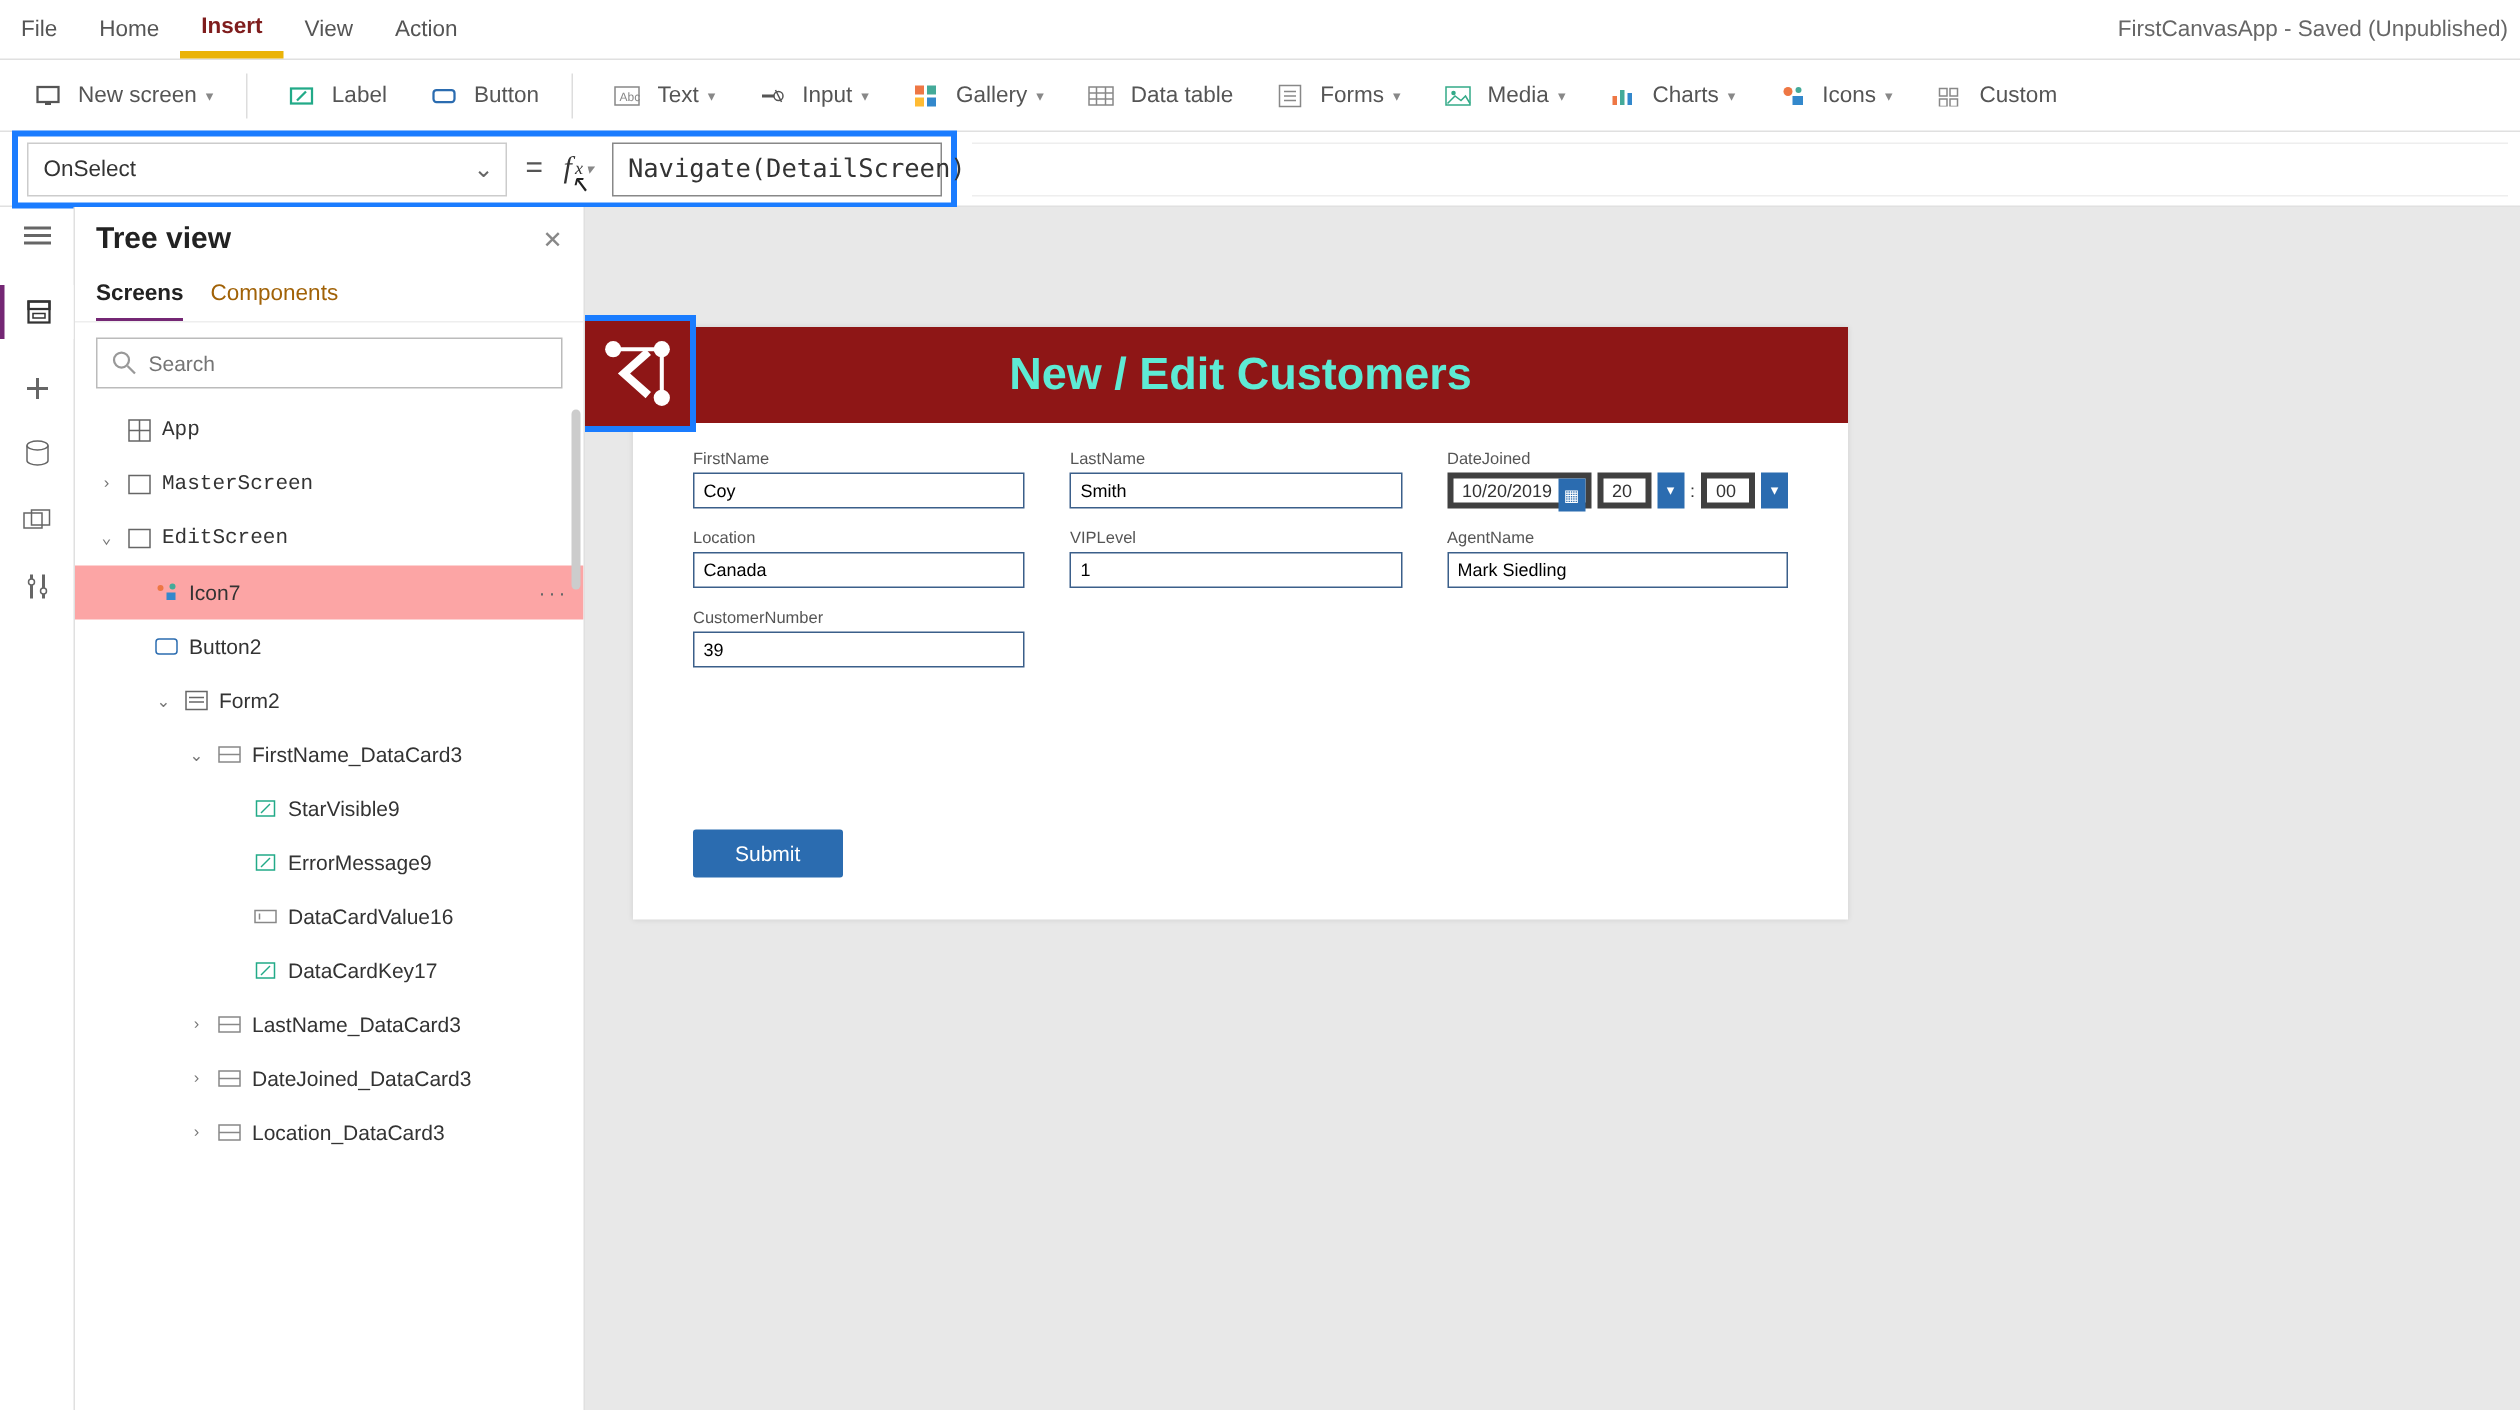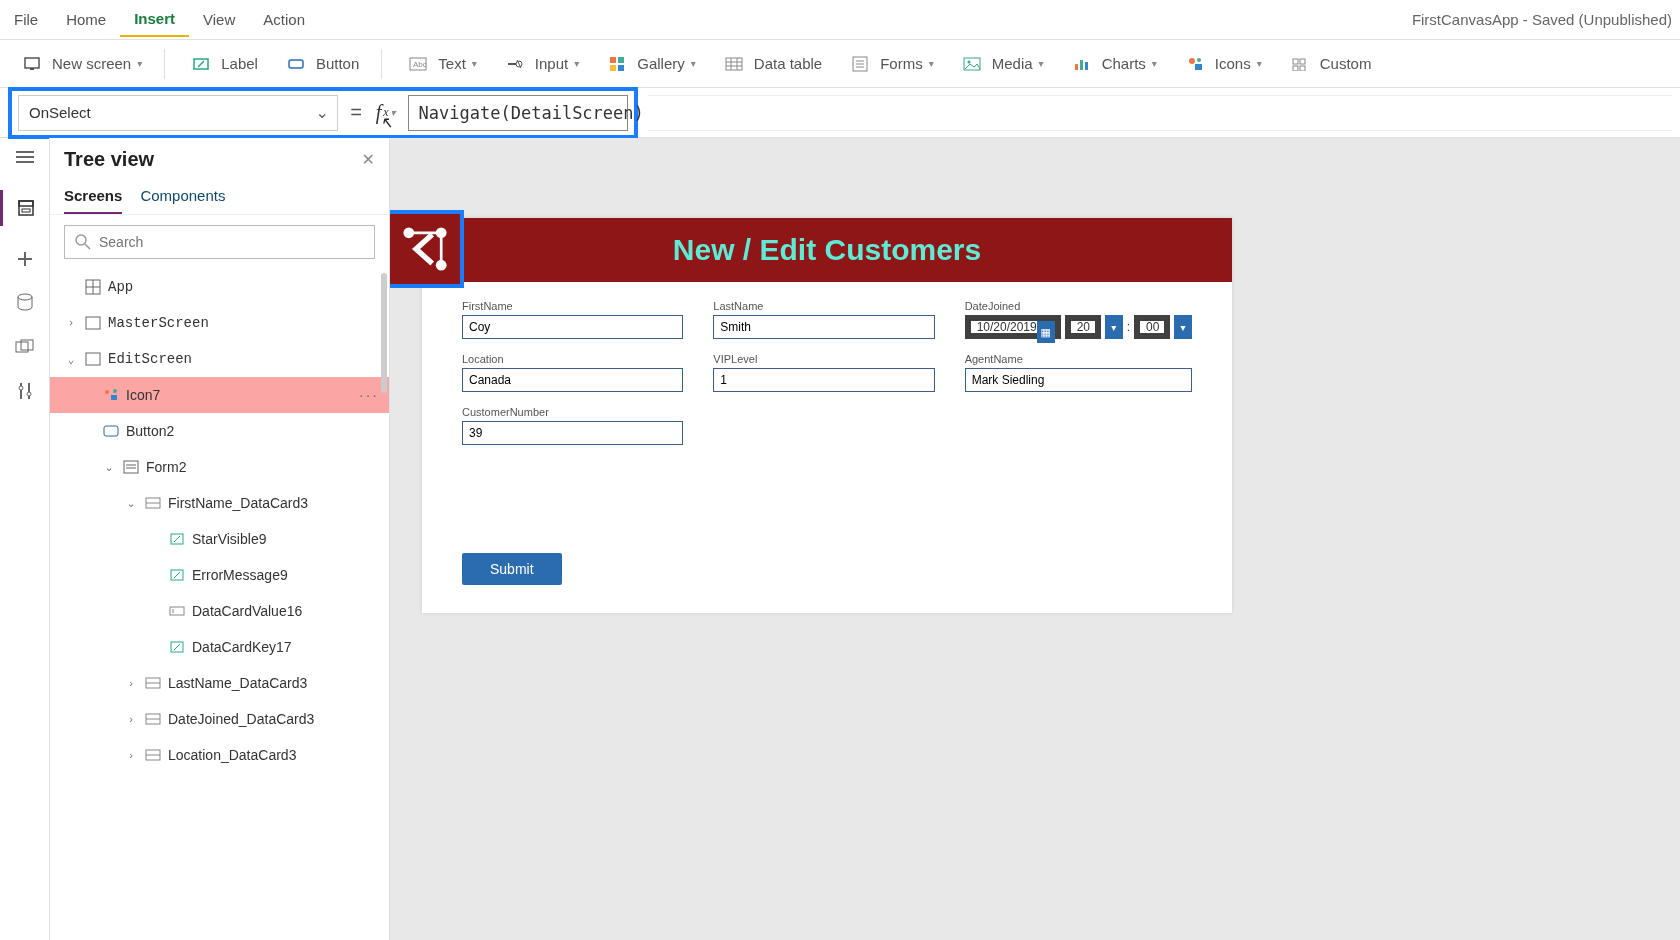--- a/index.html
+++ b/index.html
@@ -1,21 +1,21 @@
 <!DOCTYPE html>
 <html><head>
 <meta charset="utf-8">
 <style>
 * { box-sizing: border-box; margin: 0; padding: 0; }
 body { font-family: "Segoe UI", Arial, sans-serif; font-size: 14px; color: #333; background: #fff; overflow: hidden; }
 
 
 .menubar { display: flex; align-items: center; height: 40px; padding: 0 0; border-bottom: 1px solid #e0e0e0; }
 .menubar .menu-item { padding: 8px 14px; color: #555; cursor: pointer; font-size: 15px; }
-.menubar .menu-item.active { color: #15803d; border-bottom: 2px solid #eab308; font-weight: 600; }
+.menubar .menu-item.active { color: #7f1d1d; border-bottom: 5px solid #eab308; font-weight: 600; }
 .menubar .app-title { margin-left: auto; color: #666; font-size: 15px; padding-right: 8px; }
 
 
 .ribbon { display: flex; align-items: center; height: 48px; padding: 0 8px; border-bottom: 1px solid #e0e0e0; gap: 4px; }
 .ribbon-sep { width: 1px; height: 30px; background: #ddd; margin: 0 8px; }
 .ribbon-btn { display: flex; align-items: center; gap: 6px; padding: 6px 10px; color: #555; cursor: pointer; font-size: 15px; }
 .ribbon-btn .chev { font-size: 10px; color: #888; }
 .ribbon-icon { width: 28px; height: 18px; display: inline-flex; align-items: center; justify-content: center; }
 
 
@@ -34,21 +34,21 @@
 .main { display: flex; height: calc(940px - 40px - 48px - 50px); }
 .leftbar { width: 50px; border-right: 1px solid #e0e0e0; display: flex; flex-direction: column; align-items: center; padding-top: 8px; gap: 22px; }
 .leftbar .lb-icon { width: 22px; height: 22px; color: #666; cursor:pointer; display:flex; align-items:center; justify-content:center;}
 .leftbar .lb-icon.active { background:#fff; border-left:3px solid #742774; width:100%; height:36px;}
 
 
 .tree-panel { width: 340px; border-right: 1px solid #e0e0e0; display: flex; flex-direction: column; background:#fff;}
 .tree-header { display: flex; align-items: center; justify-content: space-between; padding: 10px 14px; font-size: 20px; font-weight: 600; color:#222;}
 .tree-header .close { font-size: 16px; color: #888; cursor:pointer; font-weight:normal;}
 .tree-tabs { display: flex; gap: 18px; padding: 0 14px; border-bottom: 1px solid #eee; }
-.tree-tab { padding: 6px 0 8px; font-size: 15px; color: #0c4a6e; cursor:pointer;}
+.tree-tab { padding: 6px 0 8px; font-size: 15px; color: #a16207; cursor:pointer;}
 .tree-tab.active { color: #222; border-bottom: 2px solid #742774; font-weight:600;}
 .search-wrap { padding: 10px 14px; }
 .search-box { display:flex; align-items:center; gap:8px; border: 1px solid #bbb; height: 34px; padding: 0 10px; }
 .search-box input { border: none; outline: none; flex: 1; font-size: 14px; }
 .tree-body { flex:1; overflow:auto; position:relative;}
 .tree-scroll-thumb { position:absolute; right:2px; top:4px; width:6px; height:120px; background:#ccc; border-radius:3px;}
 .tree-row { display: flex; align-items: center; height: 36px; padding-right:10px; font-size: 14px; color:#333; cursor:pointer; gap:6px;}
 .tree-row.selected { background:#fca5a5;}
 .tree-row .more { margin-left:auto; color:#666; letter-spacing:2px;}
 .indent-0{padding-left:14px;font-family:Liberation Mono, monospace;} .indent-2{padding-left:52px;}
@@ -60,21 +60,21 @@
 .canvas-area { flex:1; background:#e8e8e8; position:relative; overflow:auto;}
 .canvas-form { position:absolute; left:32px; top:80px; width:810px; background:#fff; box-shadow:0 0 4px rgba(0,0,0,0.1);}
 .form-header { background:#8e1616; height:64px; display:flex; align-items:center; justify-content:center; position:relative;}
 .form-header h1 { color:#5eead4; font-size:30px; font-weight:700;}
 .back-icon-wrap { position:absolute; left:-36px; top:-8px; width:78px; height:78px; border:4px solid #1a7cff; background:#8e1616; display:flex; align-items:center; justify-content:center;}
 .back-icon-svg { width:54px; height:54px;}
 .form-body { padding:18px 40px 28px; display:grid; grid-template-columns: repeat(3, 1fr); gap:14px 30px;}
 .field label { font-size:11px; color:#555; display:block; margin-bottom:3px;}
 .field input { width:100%; height:24px; border:1px solid #3b5f8a; padding:0 6px; font-size:12px;}
 .date-combo { display:flex; align-items:center; gap:4px;}
-.date-combo .dbox { height:24px; border:6px solid #404040; padding:0 6px; font-size:12px; display:flex; align-items:center; background:#fff;}
+.date-combo .dbox { height:24px; border:4px solid #404040; padding:0 6px; font-size:12px; display:flex; align-items:center; background:#fff;}
 .date-combo .dmain { width:96px; position:relative;}
 .date-combo .dmain .cal { position:absolute; right:0; top:0; width:18px; height:22px; background:#2b6cb0; color:#fff; display:flex; align-items:center; justify-content:center; font-size:11px;}
 .date-combo .dsmall { width:36px; position:relative;}
 .date-combo .ddrop { width:18px; height:24px; background:#2b6cb0; color:#fff; display:flex; align-items:center; justify-content:center; font-size:10px;}
 .date-combo .colon { font-size:12px; color:#333;}
 .submit-row { padding: 80px 40px 28px;}
 .submit-btn { background:#2b6cb0; color:#fff; border:none; padding:8px 28px; font-size:14px; border-radius:2px; cursor:pointer;}
 
 svg { display:block; }
 </style>

